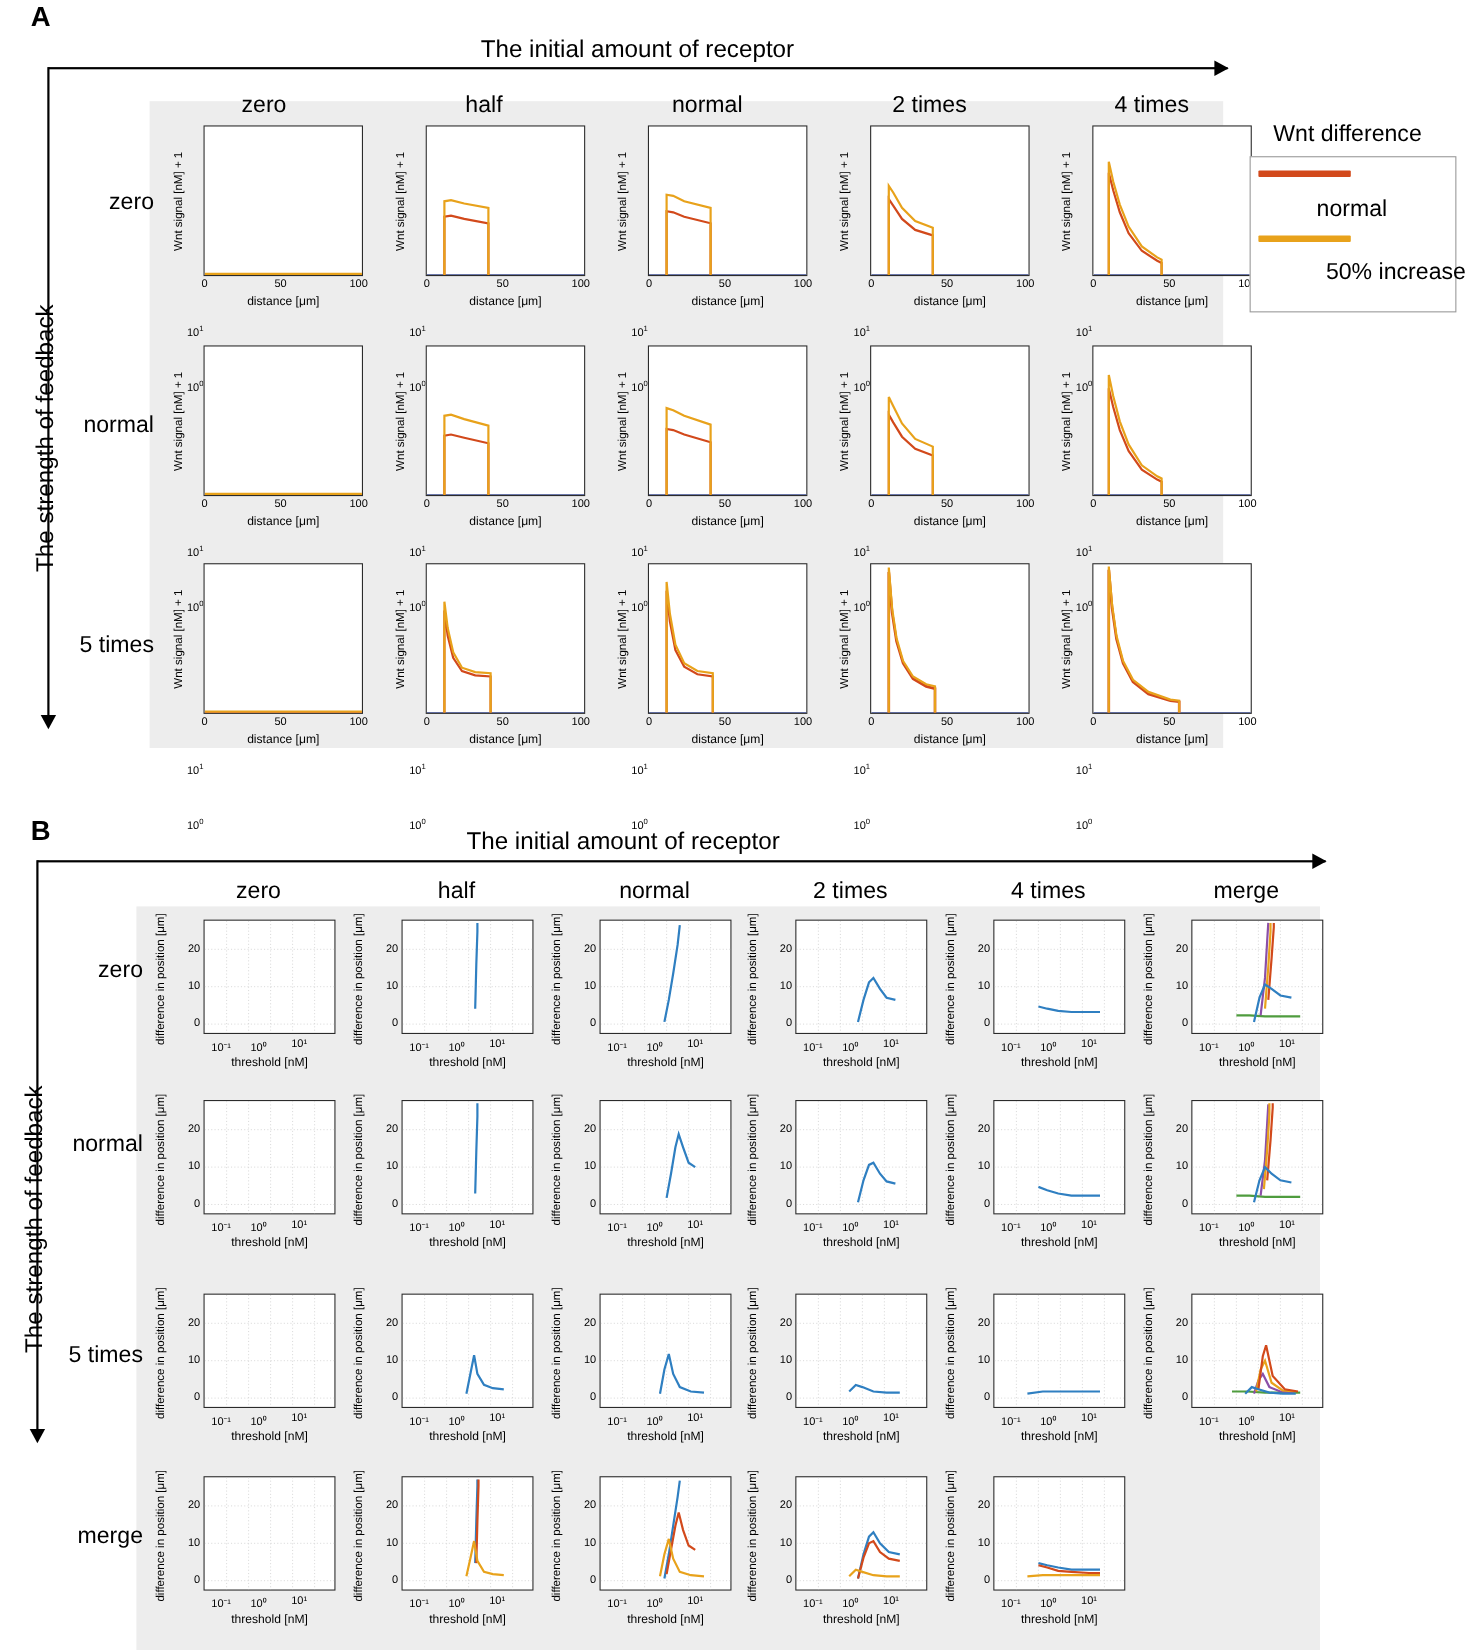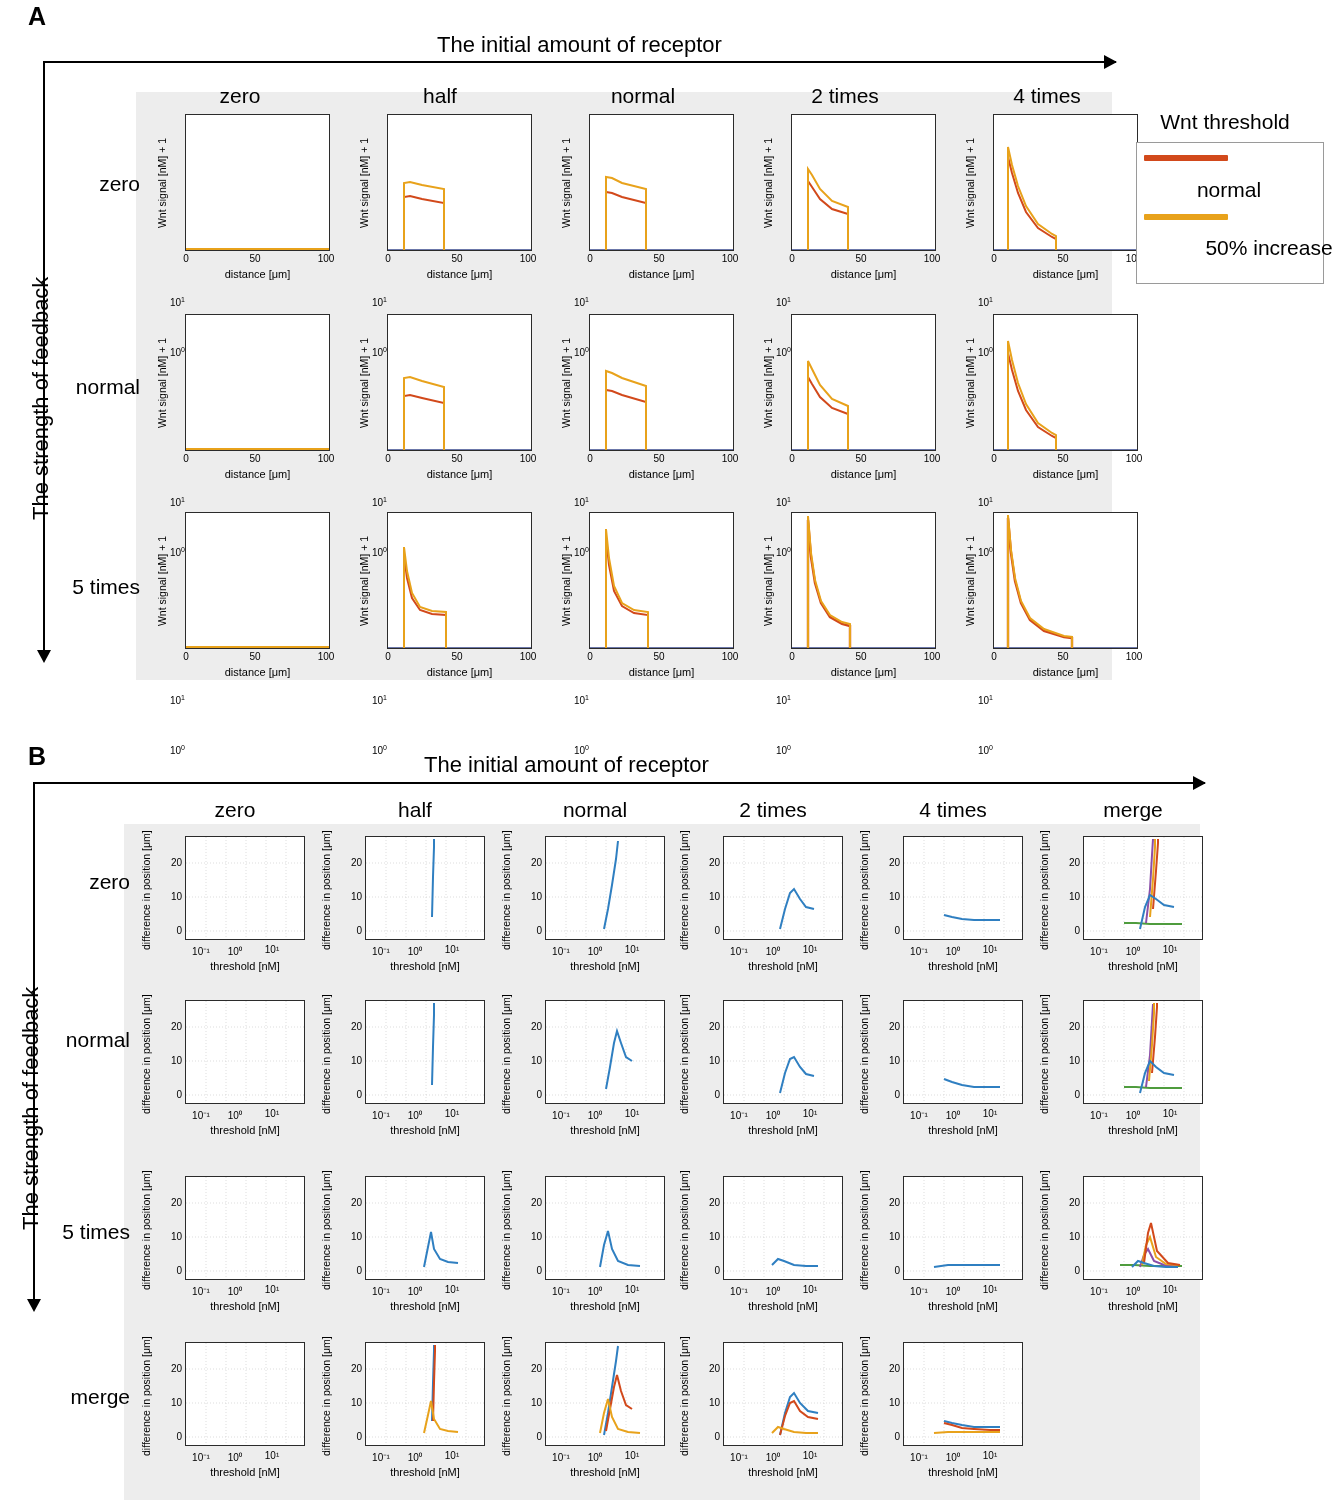--- a/index.html
+++ b/index.html
@@ -304,21 +304,21 @@
       <path d="M14,135 L14,5 L17,40 L21,68 L27,90 L36,107 L50,118 L70,124 L78,125 L78,135" fill="none" stroke="#d2491b" stroke-width="2.4"></path>
       <path d="M14,135 L14,2 L17,37 L21,65 L27,88 L36,105 L50,116 L70,123 L78,124 L78,135" fill="none" stroke="#e8a21b" stroke-width="2"></path>
     </svg>
   </div>
   <div class="xtick" style="left:26px;top:145px;width:16px;">0</div>
   <div class="xtick" style="left:92px;top:145px;width:22px;">50</div>
   <div class="xtick" style="left:160px;top:145px;width:28px;">100</div>
   <div class="xlab" style="left:33px;top:160px;width:145px;">distance [μm]</div>
 </div>
 
-<div class="legend-title" style="left:1125px;top:110px;width:200px;">Wnt threshold</div>
+<div class="legend-title" style="left:1125px;top:110px;width:200px;">Wnt difference</div>
 <div class="legend-box" style="left:1136px;top:142px;width:186px;height:140px;"></div>
 <div class="legend-line" style="left:1144px;top:155px;width:84px;background:#d2491b;"></div>
 <div class="legend-label" style="left:1138px;top:178px;width:182px;">normal</div>
 <div class="legend-line" style="left:1144px;top:214px;width:84px;background:#e8a21b;"></div>
 <div class="legend-label" style="left:1172px;top:236px;width:194px;">50% increase</div>
 
 <div class="panel-letter" style="left:28px;top:742px;">B</div>
 
 <div class="axis-title-top" style="left:424px;top:752px;">The initial amount of receptor</div>
 <div class="arrow-h" style="left:34px;top:782px;width:1171px;"></div>

